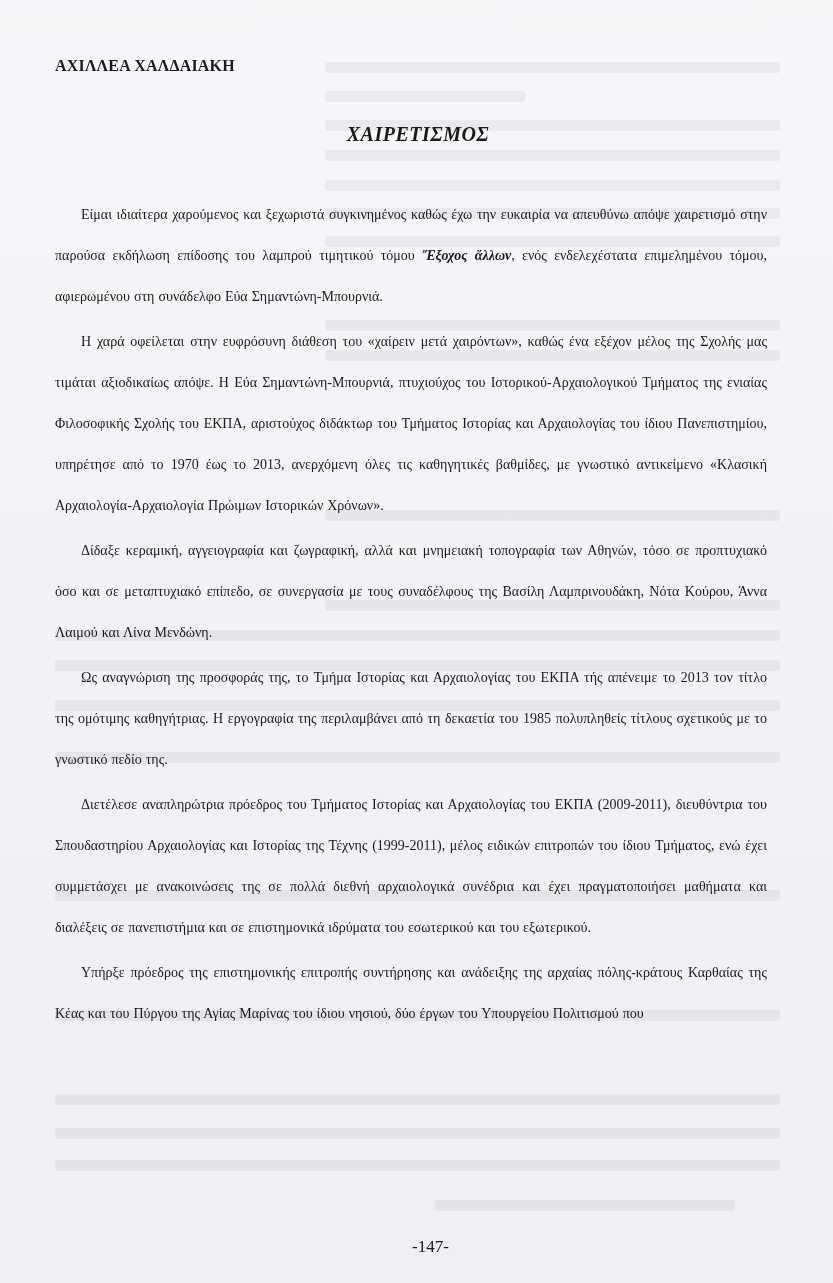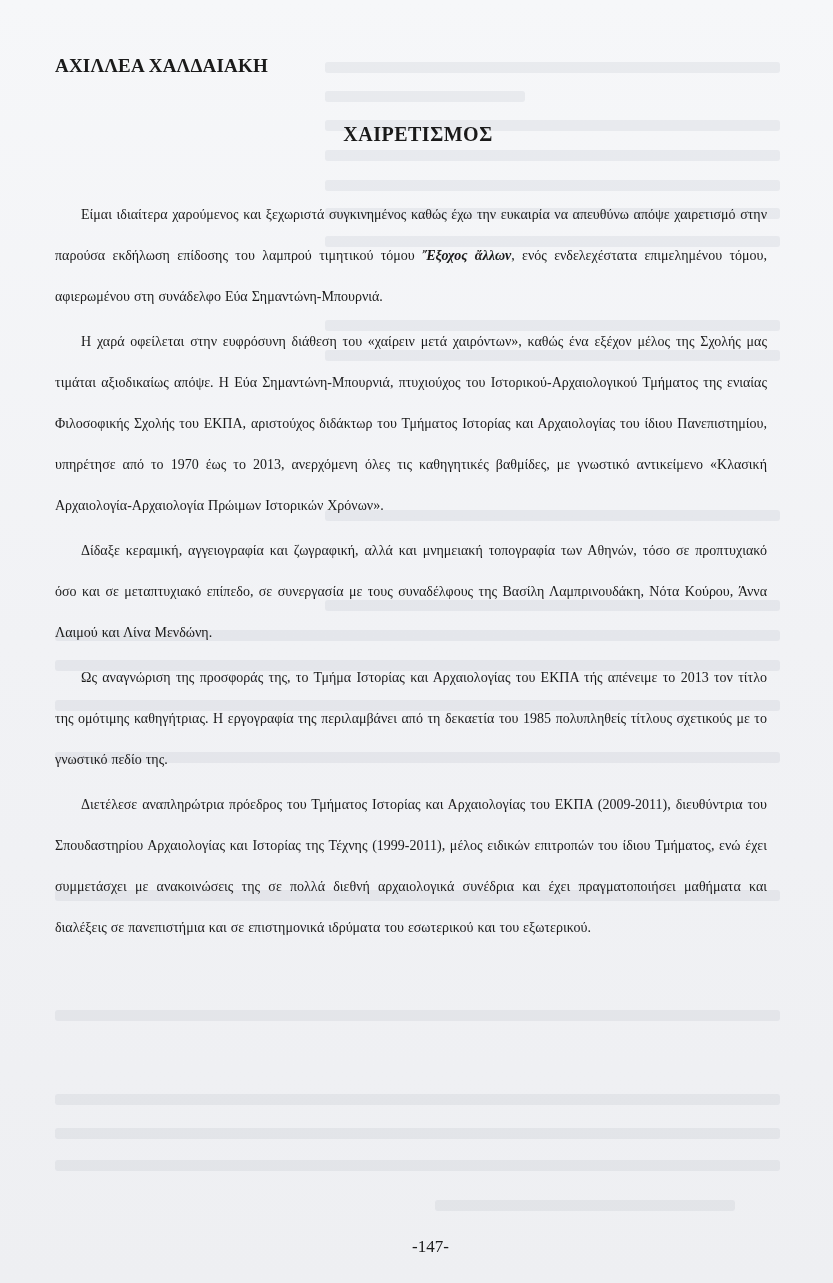--- a/index.html
+++ b/index.html
@@ -36,38 +36,39 @@
       background: rgba(150, 155, 170, 0.13);
       border-radius: 3px;
     }
     .content {
       position: absolute;
       left: 55px;
       top: 52px;
       width: 726px;
     }
     .author {
-      font-size: 19px;
+      font-size: 16px;
       font-weight: bold;
       letter-spacing: 0.2px;
       line-height: 28px;
       margin: 0;
     }
     .affiliation {
       font-size: 19.5px;
       line-height: 28px;
       margin: 0;
     }
     .title {
       text-align: center;
       font-size: 20px;
       font-weight: bold;
       letter-spacing: 0.5px;
       margin: 40px 0 0 0;
       line-height: 28px;
+      font-style: italic;
     }
     .body-text {
       margin-top: 46px;
     }
     .para {
       font-size: 14px;
       line-height: 41px;
       text-align: justify;
       text-indent: 26px;
       margin: 0 14px 4px 0;
@@ -119,17 +120,18 @@
     <p class="author">ΑΧΙΛΛΕΑ ΧΑΛΔΑΙΑΚΗ</p>
 
     <h1 class="title">ΧΑΙΡΕΤΙΣΜΟΣ</h1>
 
     <div class="body-text">
       <p class="para"><span>Είμαι ιδιαίτερα χαρούμενος και ξεχωριστά συγκινημένος καθώς έχω την ευκαιρία να απευθύνω απόψε χαιρετισμό στην παρούσα εκδήλωση επίδοσης του λαμπρού τιμητικού τόμου </span><em>Ἔξοχος ἄλλων</em><span>, ενός ενδελεχέστατα επιμελημένου τόμου, αφιερωμένου στη συνάδελφο Εύα Σημαντώνη-Μπουρνιά.</span></p>
       <p class="para">Η χαρά οφείλεται στην ευφρόσυνη διάθεση του «χαίρειν μετά χαιρόντων», καθώς ένα εξέχον μέλος της Σχολής μας τιμάται αξιοδικαίως απόψε. Η Εύα Σημαντώνη-Μπουρνιά, πτυχιούχος του Ιστορικού-Αρχαιολογικού Τμήματος της ενιαίας Φιλοσοφικής Σχολής του ΕΚΠΑ, αριστούχος διδάκτωρ του Τμήματος Ιστορίας και Αρχαιολογίας του ίδιου Πανεπιστημίου, υπηρέτησε από το 1970 έως το 2013, ανερχόμενη όλες τις καθηγητικές βαθμίδες, με γνωστικό αντικείμενο «Κλασική Αρχαιολογία-Αρχαιολογία Πρώιμων Ιστορικών Χρόνων».</p>
       <p class="para">Δίδαξε κεραμική, αγγειογραφία και ζωγραφική, αλλά και μνημειακή τοπογραφία των Αθηνών, τόσο σε προπτυχιακό όσο και σε μεταπτυχιακό επίπεδο, σε συνεργασία με τους συναδέλφους της Βασίλη Λαμπρινουδάκη, Νότα Κούρου, Άννα Λαιμού και Λίνα Μενδώνη.</p>
       <p class="para">Ως αναγνώριση της προσφοράς της, το Τμήμα Ιστορίας και Αρχαιολογίας του ΕΚΠΑ τής απένειμε το 2013 τον τίτλο της ομότιμης καθηγήτριας. Η εργογραφία της περιλαμβάνει από τη δεκαετία του 1985 πολυπληθείς τίτλους σχετικούς με το γνωστικό πεδίο της.</p>
       <p class="para">Διετέλεσε αναπληρώτρια πρόεδρος του Τμήματος Ιστορίας και Αρχαιολογίας του ΕΚΠΑ (2009-2011), διευθύντρια του Σπουδαστηρίου Αρχαιολογίας και Ιστορίας της Τέχνης (1999-2011), μέλος ειδικών επιτροπών του ίδιου Τμήματος, ενώ έχει συμμετάσχει με ανακοινώσεις της σε πολλά διεθνή αρχαιολογικά συνέδρια και έχει πραγματοποιήσει μαθήματα και διαλέξεις σε πανεπιστήμια και σε επιστημονικά ιδρύματα του εσωτερικού και του εξωτερικού.</p>
+      <p class="para">Υπήρξε πρόεδρος της επιστημονικής επιτροπής συντήρησης και ανάδειξης της αρχαίας πόλης-κράτους Καρθαίας της Κέας και του Πύργου της Αγίας Μαρίνας του ίδιου νησιού, δύο έργων του Υπουργείου Πολιτισμού που</p>
     </div>
   </div>
 
   <div class="page-number">-147-</div>
 </div>
 
 </body></html>

